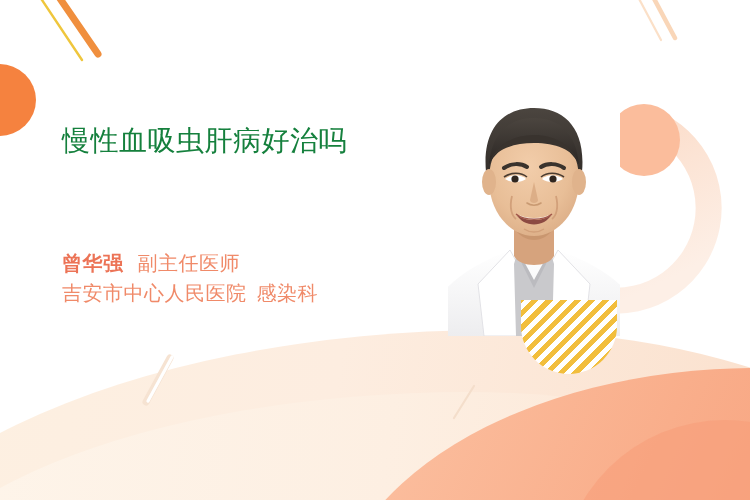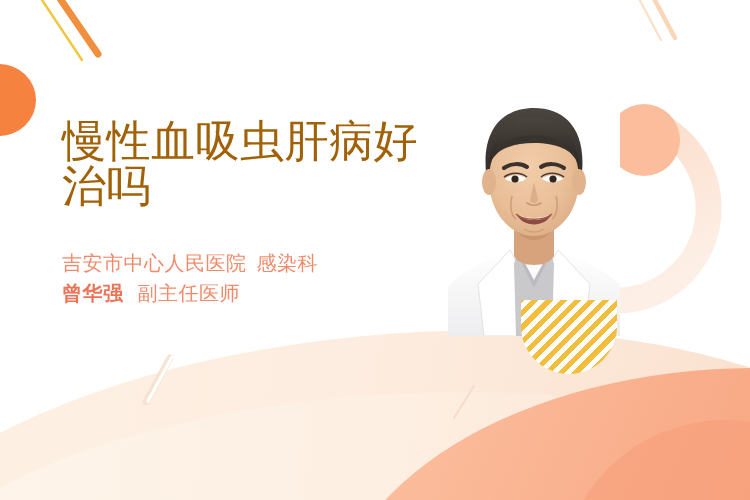--- a/index.html
+++ b/index.html
@@ -153,22 +153,22 @@
       #FFFFFF 5px, #FFFFFF 10px
     );
   }
 
   
   .title {
     position: absolute;
     left: 62px;
     top: 118px;
     width: 360px;
-    color: #a16207;
-    font-size: 44px;
+    color: #15803d;
+    font-size: 28px;
     line-height: 45px;
     font-weight: 400;
     letter-spacing: .5px;
     white-space: pre-wrap;
   }
 
   .meta {
     position: absolute;
     left: 62px;
     top: 248px;
@@ -322,22 +322,22 @@
   </svg>
 
   <div class="striped-disc">
     <div class="stripes"></div>
   </div>
 
   <div class="title">慢性血吸虫肝病好治吗</div>
 
   <div class="meta">
     <div class="meta-row">
+      <span class="doc-name">曾华强</span>
+      <span class="doc-title">副主任医师</span>
+    </div>
+    <div class="meta-row">
       <span class="doc-hospital">吉安市中心人民医院</span>
       <span class="doc-dept">感染科</span>
     </div>
-    <div class="meta-row">
-      <span class="doc-name">曾华强</span>
-      <span class="doc-title">副主任医师</span>
-    </div>
   </div>
 
 </div>
 
 </body></html>

